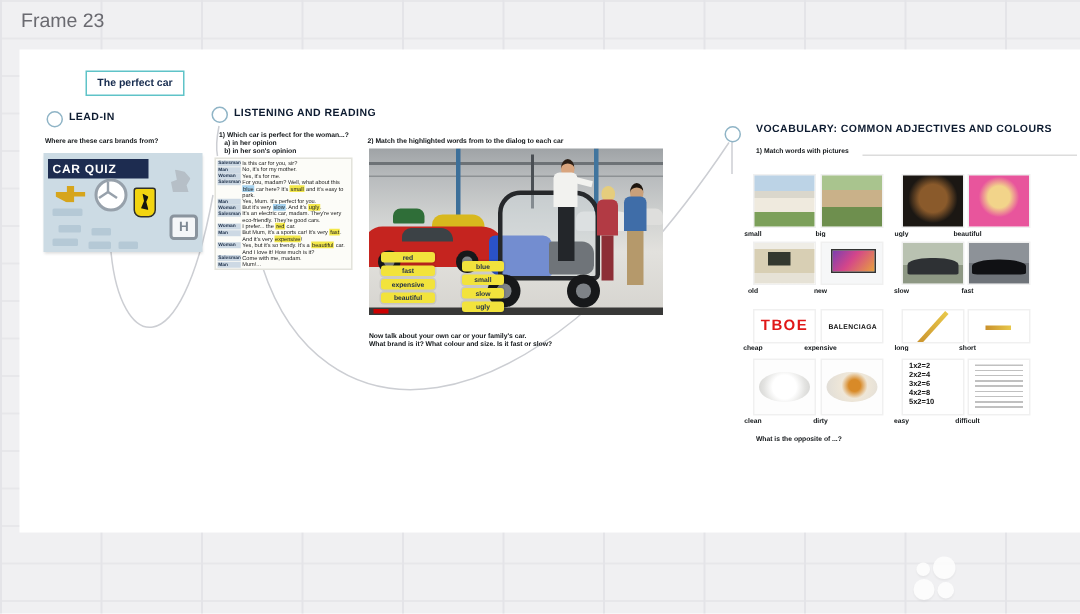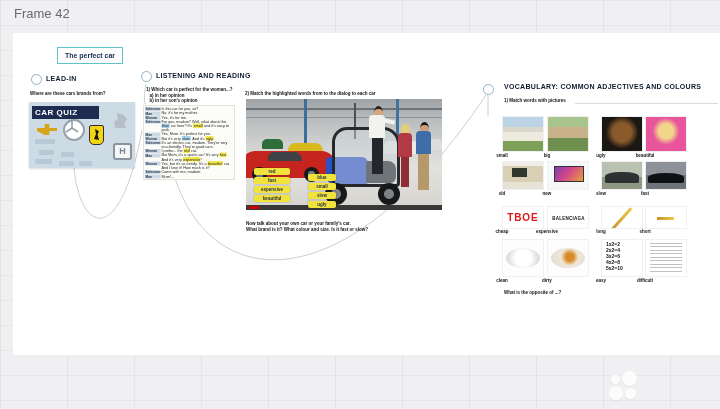--- a/index.html
+++ b/index.html
@@ -149,21 +149,21 @@
 
   
   .watermark{left:608px;top:369px;width:110px;height:38px;opacity:.93;}
   .wm-dot{position:absolute;border-radius:50%;background:#fdfdfd;box-shadow:0 1px 2px rgba(0,0,0,.06);}
   .wm-text{position:absolute;left:36px;top:2px;font-size:27px;font-weight:bold;color:#fdfdfd;
     text-shadow:0 1px 2px rgba(0,0,0,.05);letter-spacing:-.5px;}
 </style>
 </head>
 <body>
 
-<div class="abs frame-label">Frame 42</div>
+<div class="abs frame-label">Frame 23</div>
 
 <div class="abs frame"></div>
 
 <svg class="abs connectors" width="720" height="409" viewBox="0 0 720 409">
   <path d="M 74 168 C 80 232, 120 250, 142 130" fill="none" stroke="#ccced3" stroke-width="1"></path>
   <path d="M 175 178 C 212 292, 345 306, 486 95" fill="none" stroke="#ccced3" stroke-width="1"></path>
   <path d="M 146 84 C 144 94, 144 99, 145 104" fill="none" stroke="#ccced3" stroke-width="1"></path>
   <path d="M 488 94 L 488 116" fill="none" stroke="#ccced3" stroke-width="1"></path>
 </svg>
 

